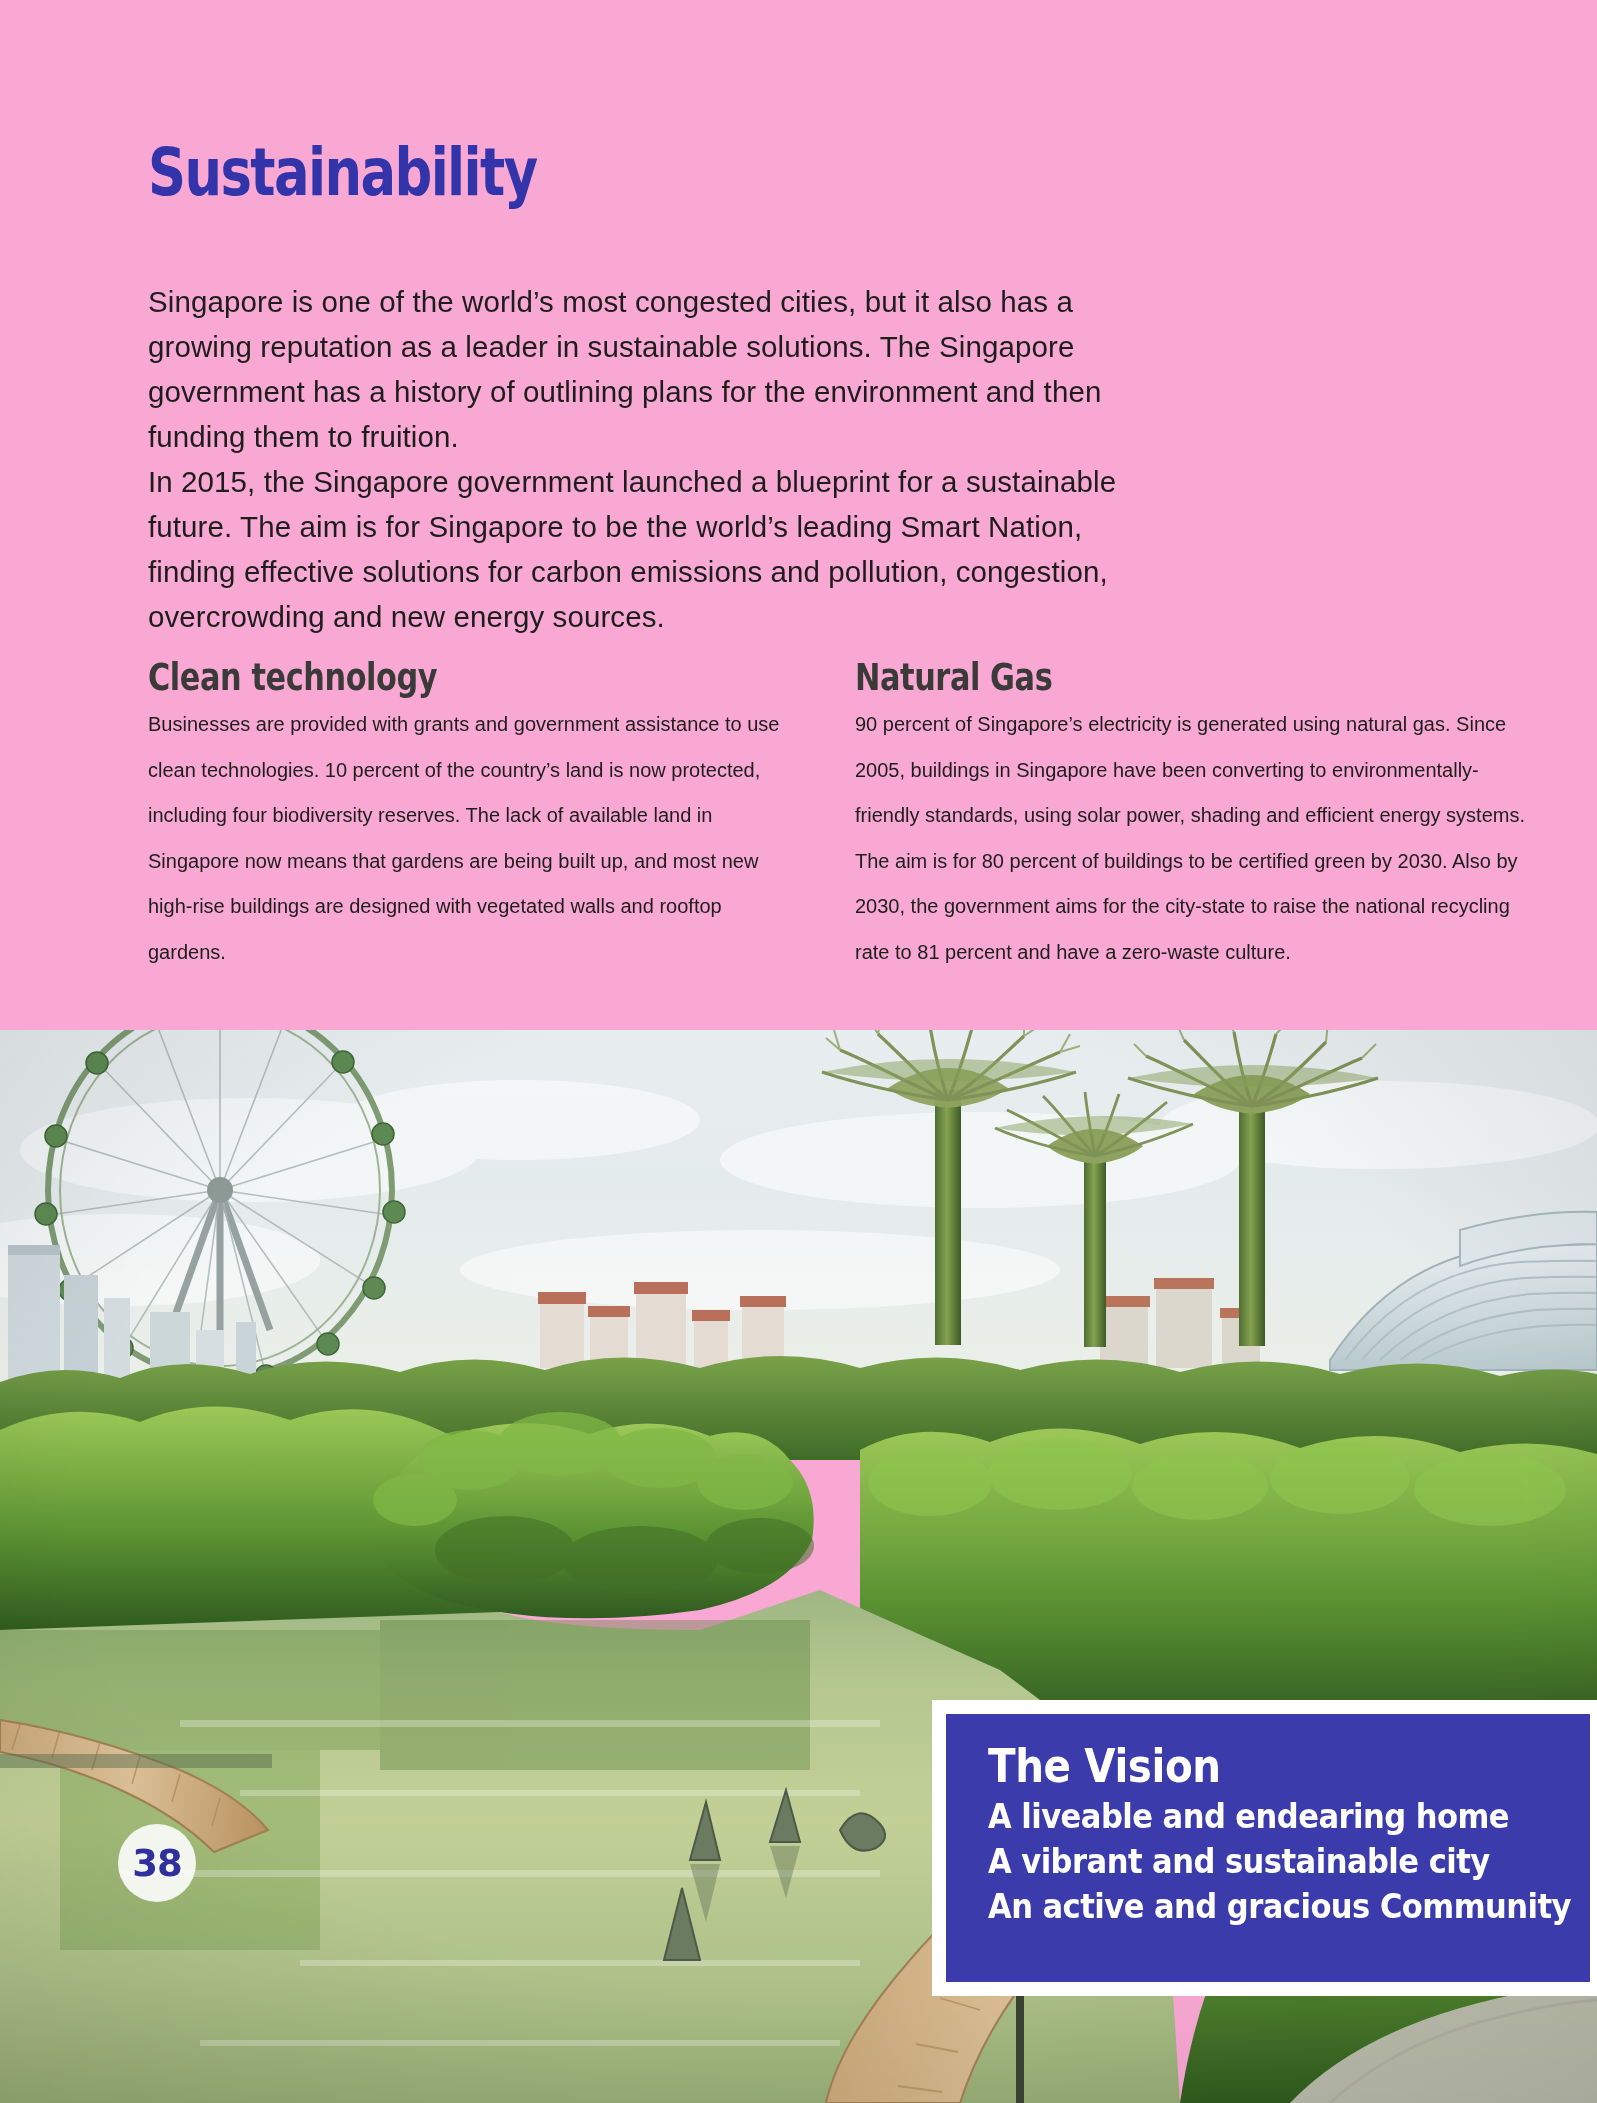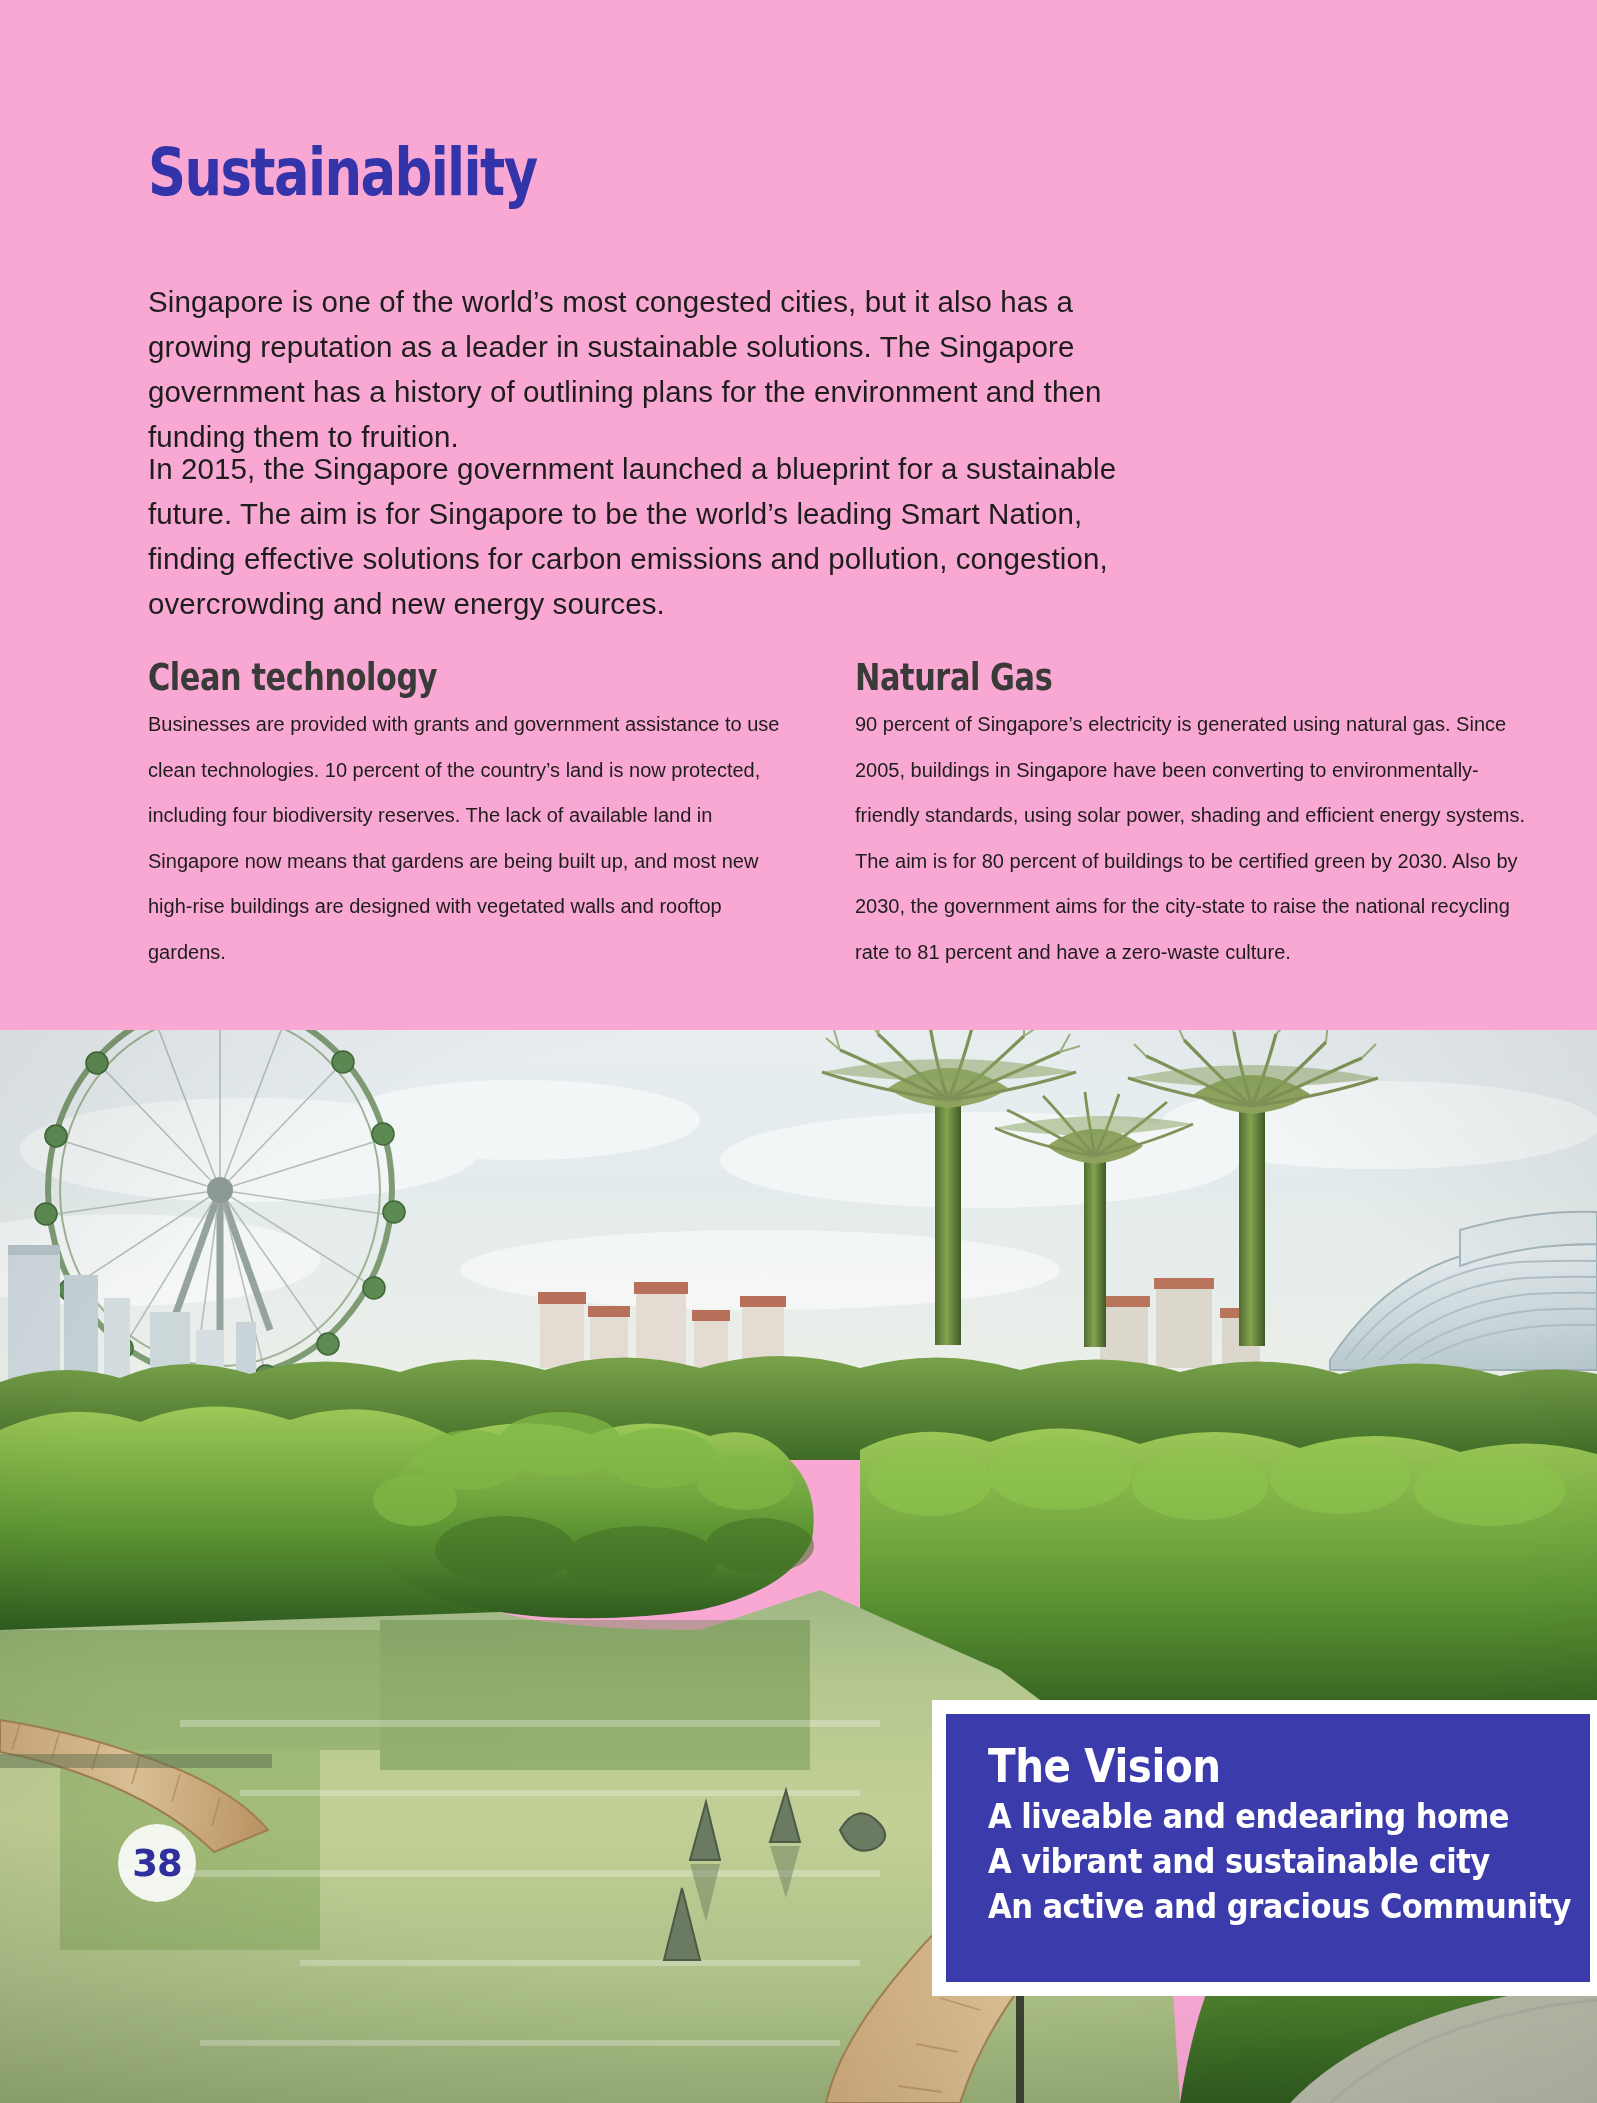--- a/index.html
+++ b/index.html
@@ -26,21 +26,21 @@
   }
   .para{
     position:absolute;
     font-family:Liberation Sans, sans-serif;
     font-size:29.5px;
     line-height:45px;
     color:#1d1d1b;
     letter-spacing:0.1px;
   }
   #intro1{left:148px;top:249px;width:1030px;}
-  #intro2{left:148px;top:416px;width:1030px;}
+  #intro2{left:148px;top:429px;width:1030px;}
 
   .subhead{
     position:absolute;
     font-family:"DejaVu Sans", sans-serif;
     font-weight:bold;
     font-size:37px;
     color:#3a3a38;
     letter-spacing:-0.5px;
     transform:scaleX(0.82);
     transform-origin:left center;

